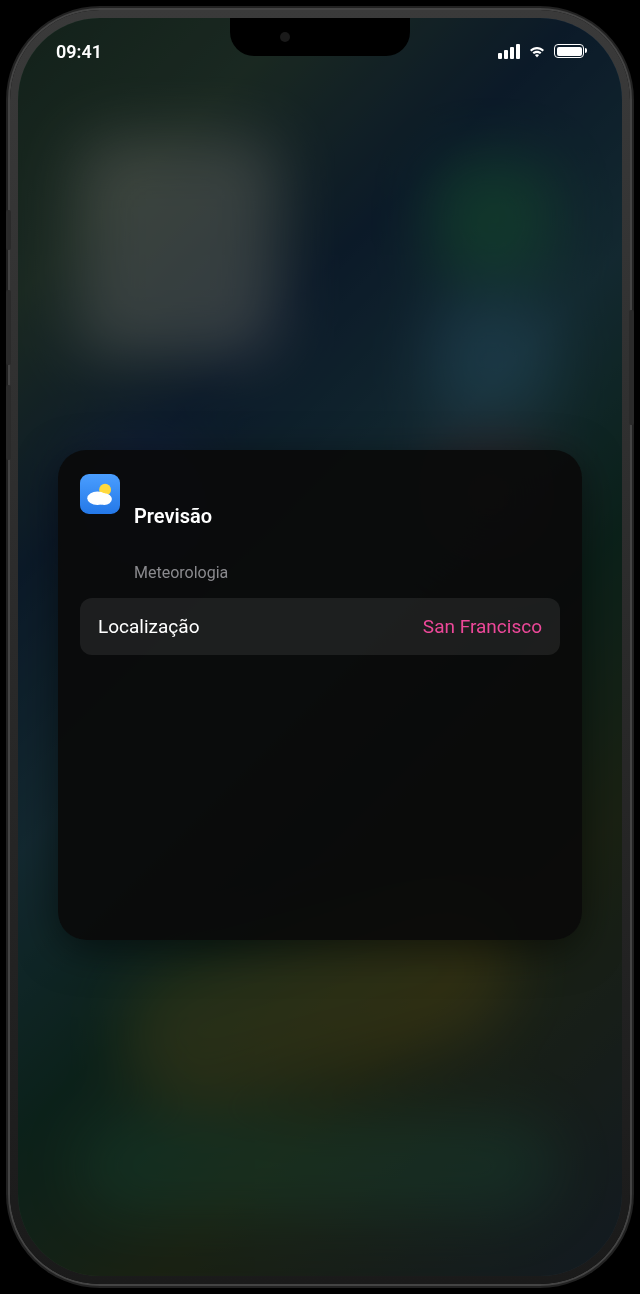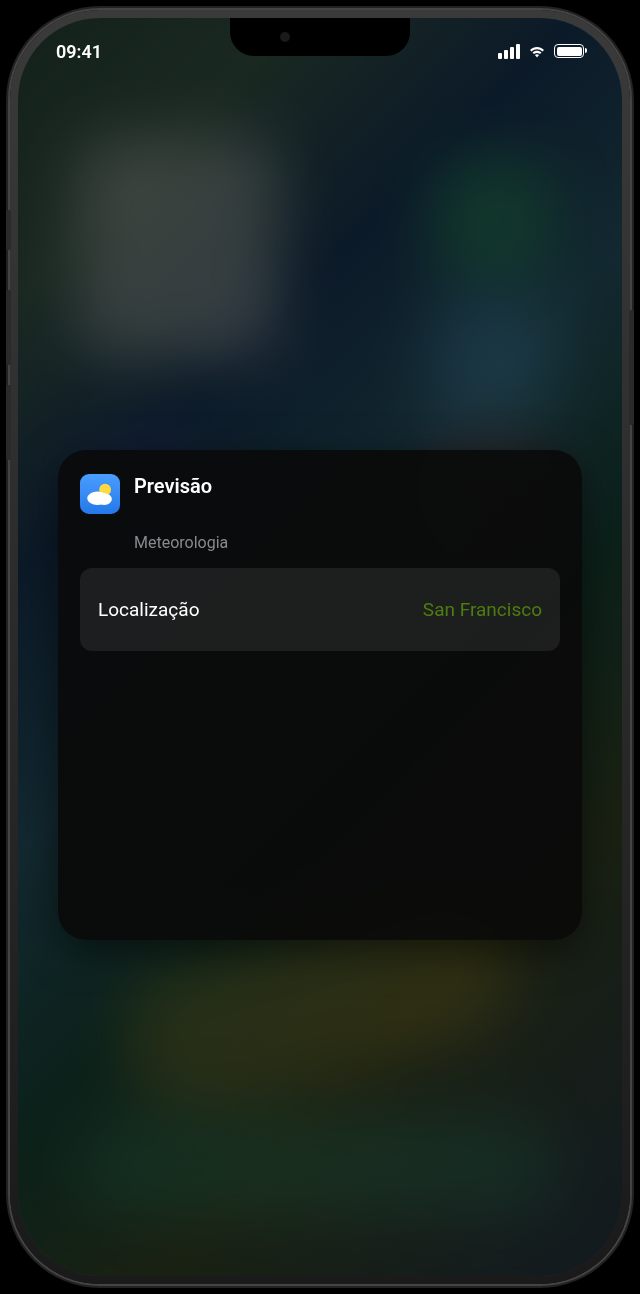--- a/index.html
+++ b/index.html
@@ -212,51 +212,52 @@
       display: flex;
       flex-direction: column;
       gap: 1px;
     }
 
     .card-title {
       color: #fff;
       font-size: 20px;
       font-weight: 600;
       line-height: 1.2;
+      margin-top: 30px;
     }
 
     .card-subtitle {
       color: #8a8a8e;
       font-size: 16px;
       line-height: 1.2;
       margin-top: 34px;
     }
 
     .card-description {
       color: #8a8a8e;
       font-size: 17px;
       line-height: 1.35;
       margin-bottom: 20px;
     }
 
     .setting-row {
       background: rgba(255, 255, 255, 0.08);
       border-radius: 12px;
-      padding: 30px 18px;
+      padding: 17px 18px;
       display: flex;
       justify-content: space-between;
     }
 
     .setting-label {
       color: #fff;
       font-size: 19px;
     }
 
     .setting-value {
-      color: #4d7c0f;
+      color: #ec4899;
       font-size: 19px;
     }
 
     .side-button {
       position: absolute;
       background: #2a2a2a;
       border-radius: 2px;
     }
 
     .btn-left-1 { left: -4px; top: 200px; width: 5px; height: 40px; }

